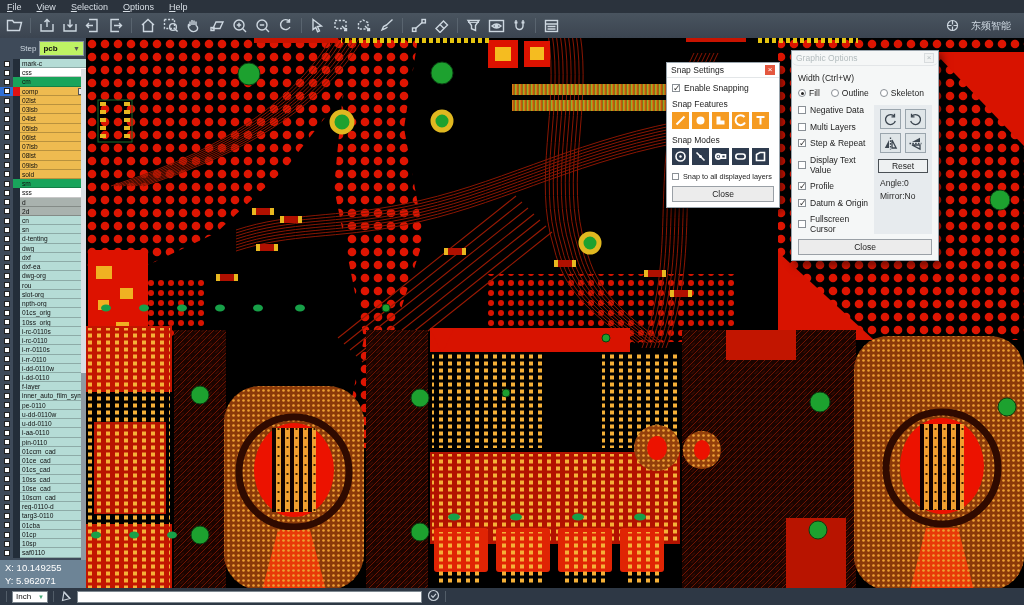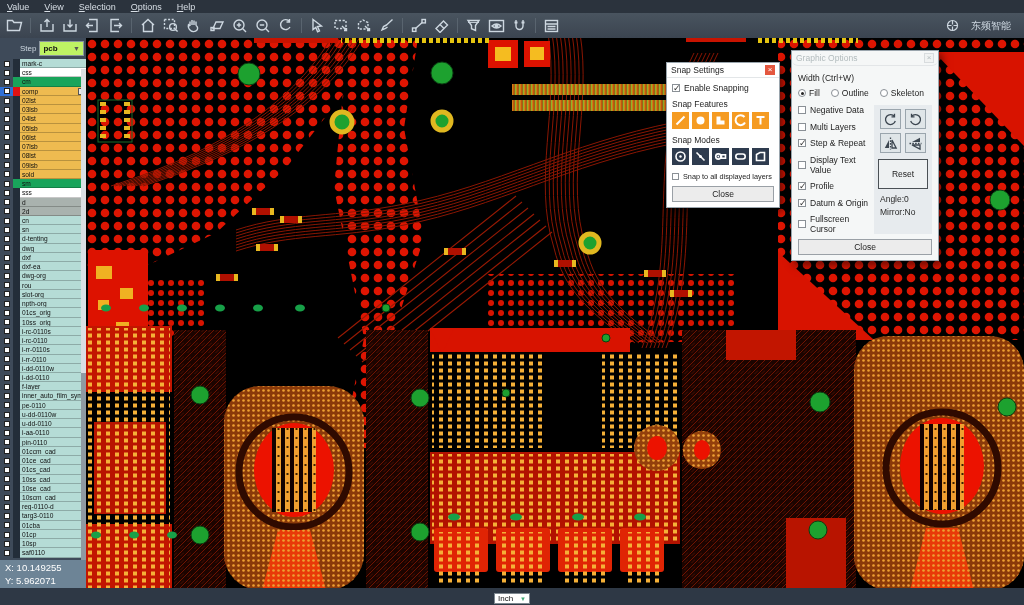--- a/index.html
+++ b/index.html
@@ -73,39 +73,39 @@
   .radio-row { display:flex; gap:11px; margin-bottom:7px; }
   .gd-radio { display:flex; align-items:center; gap:3px; }
   .rb { width:8px; height:8px; border:1px solid #8a9096; border-radius:50%; background:#fff; position:relative; flex:none; }
   .gd-radio.checked .rb::after { content:""; position:absolute; left:1.5px; top:1.5px; width:3px; height:3px; border-radius:50%; background:#222; }
   .gd-cols { display:flex; gap:4px; }
   .gd-checks { flex:1; display:flex; flex-direction:column; gap:6.5px; }
   .gd-panel { width:58px; flex:none; background:#e7ebee; padding:4px; display:flex; flex-direction:column; gap:4px; }
   .tf-grid { display:grid; grid-template-columns:21px 21px; gap:4px; justify-content:center; }
   .tf-btn { width:21px; height:20px; background:#dfe5e8; border:1px solid #9aa5ad; display:flex; align-items:center; justify-content:center; }
   .tf-btn svg { stroke:#3c4650; fill:none; stroke-width:1.3; }
-  .reset-btn { height:30px; background:#eef1f2; border:1px solid #4a5055; display:flex; align-items:center; justify-content:center; margin-top:2px; }
+  .reset-btn { height:14px; background:#eef1f2; border:1px solid #4a5055; display:flex; align-items:center; justify-content:center; margin-top:2px; }
   .gd-status { font-size:8.5px; color:#2a2a2a; line-height:13px; padding-left:2px; }
 
   
-  .bottombar { height:17px; background:#2e3845; display:flex; align-items:center; gap:5px; padding:0 6px; color:#c7d0d8;flex-direction:column; }
+  .bottombar { height:17px; background:#2e3845; display:flex; align-items:center; gap:5px; padding:0 6px; color:#c7d0d8; }
   .bsep { width:1px; height:11px; background:#525d68; }
   .unit-select { width:36px; height:12px; background:#fff; color:#111; font-size:8px; display:flex; align-items:center; justify-content:space-between; padding:0 3px; border:1px solid #7e8890; }
   .unit-select .chev { font-size:6px; color:#4a7; }
   .cmd-input { width:345px; height:12px; background:#fff; border:1px solid #7e8890; font-size:8px; padding:0 3px; font-family:"Liberation Sans",sans-serif; }
   .bicon svg { stroke:#c7d0d8; fill:none; stroke-width:1.2; }
 </style>
 </head>
 <body>
 
 <div class="app">
 
   <div class="menubar">
 
-  <span class="menu-item">Value</span>
+  <span class="menu-item">File</span>
       <span class="menu-item">View</span>
       <span class="menu-item">Selection</span>
       <span class="menu-item">Options</span>
       <span class="menu-item">Help</span>
     </div>
 
   <div class="toolbar">
     <span class="tool">
         <svg width="17" height="15" viewBox="0 0 17 15">
           <path d="M1.5 12.5 V2.5 h5 l1.5 2 h7.5 l-2 8 z"></path>

